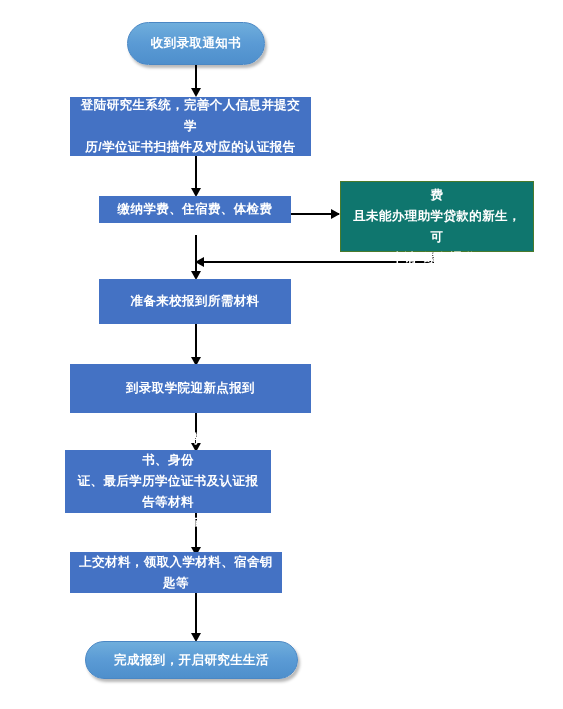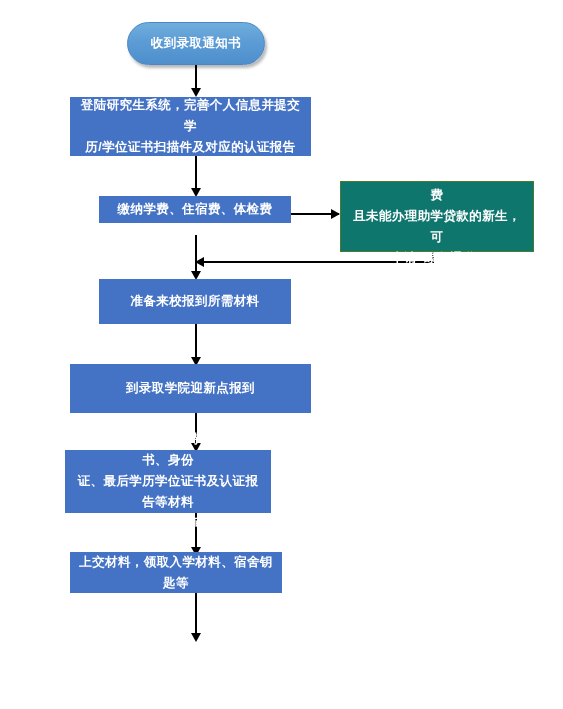--- a/index.html
+++ b/index.html
@@ -144,14 +144,17 @@
   <div class="node node-rect" style="left:65px; top:450px; width:206px; height:63px;">
     <span class="node-label">人脸识别通过后，持录取通知书、身份
 证、最后学历学位证书及认证报告等材料
 进行资格复审</span>
   </div>
 
   <div class="node node-rect" style="left:70px; top:552px; width:212px; height:41px;">
     <span class="node-label">上交材料，领取入学材料、宿舍钥匙等</span>
   </div>
 
+  <div class="node node-stadium" style="left:85px; top:641px; width:213px; height:38px;">
+    <span class="node-label">完成报到，开启研究生生活</span>
+  </div>
 
 </div>
 
 </body></html>

